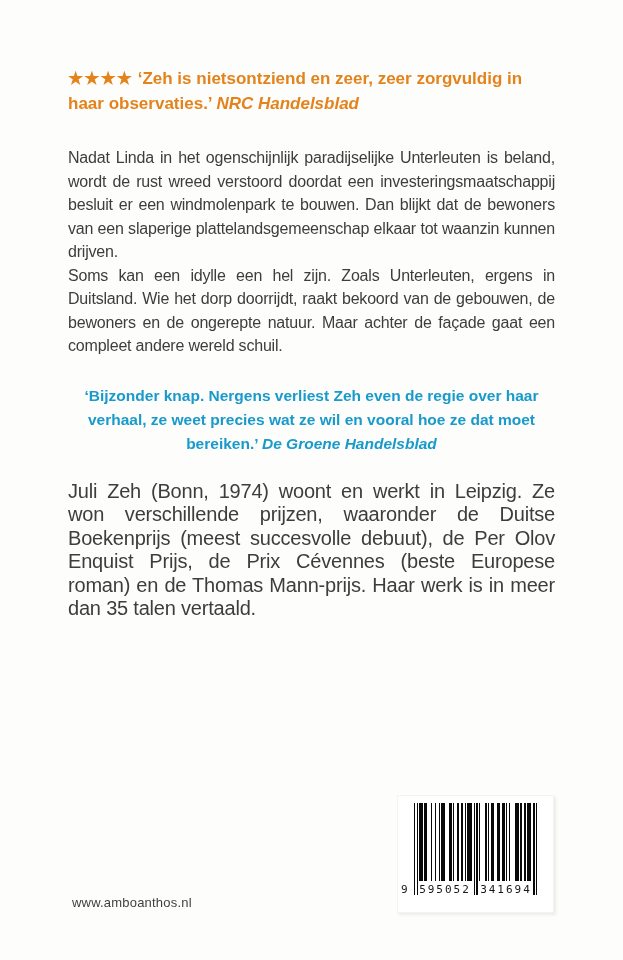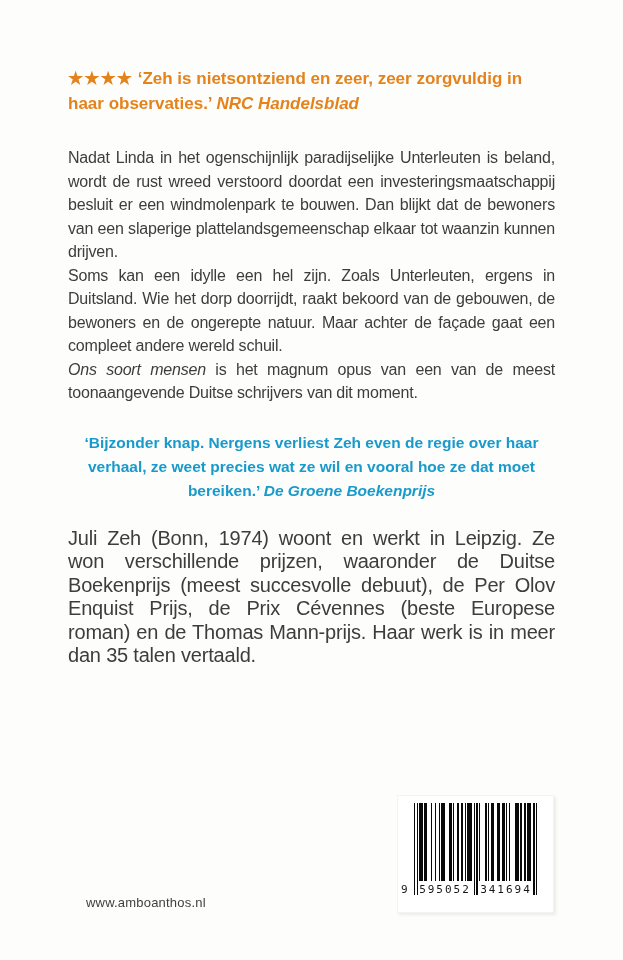--- a/index.html
+++ b/index.html
@@ -52,21 +52,21 @@
     margin:24px 0 0 0;
     color:#3d3d3d;
     font-size:20px;
     line-height:23.5px;
     letter-spacing:-0.2px;
     text-align:justify;
   }
 
   .website {
     position:absolute;
-    left:86px; top:895px;
+    left:72px; top:895px;
     font-size:13px;
     color:#3f3f3f;
     letter-spacing:0.2px;
   }
 
   .barcode-box {
     position:absolute;
     left:397px; top:795px;
     width:157px; height:118px;
     background:#ffffff;
@@ -100,29 +100,25 @@
 
     <p class="top-quote">
       <span class="stars">★★★★</span>
       <span>‘Zeh is nietsontziend en zeer, zeer zorgvuldig in haar observaties.’</span>
       <em>NRC Handelsblad</em>
     </p>
 
     <div class="body-text">
       <p>Nadat Linda in het ogenschijnlijk paradijselijke Unterleuten is beland, wordt de rust wreed verstoord doordat een investe­ringsmaatschappij besluit er een windmolenpark te bouwen. Dan blijkt dat de bewoners van een slaperige plattelandsge­meenschap elkaar tot waanzin kunnen drijven.</p>
       <p>Soms kan een idylle een hel zijn. Zoals Unterleuten, ergens in Duitsland. Wie het dorp doorrijdt, raakt bekoord van de gebou­wen, de bewoners en de ongerepte natuur. Maar achter de façade gaat een compleet andere wereld schuil.</p>
-      <p>
-        <em>Ons soort mensen</em>
-        <span>is het magnum opus van een van de meest toonaangevende Duitse schrijvers van dit moment.</span>
-      </p>
     </div>
 
     <p class="blue-quote q1">
       <span>‘Bijzonder knap. Nergens verliest Zeh even de regie over haar verhaal, ze weet precies wat ze wil en vooral hoe ze dat moet bereiken.’</span>
-      <em>De Groene Boekenprijs</em>
+      <em>De Groene Handelsblad</em>
     </p>
 
     <p class="blue-quote q2">
     </p>
 
 
     <p class="bio">Juli Zeh (Bonn, 1974) woont en werkt in Leipzig. Ze won ver­schillende prijzen, waaronder de Duitse Boekenprijs (meest succesvolle debuut), de Per Olov Enquist Prijs, de Prix Cévennes (beste Europese roman) en de Thomas Mann-prijs. Haar werk is in meer dan 35 talen vertaald.</p>
   </div>
 
   <span class="website">www.amboanthos.nl</span>

